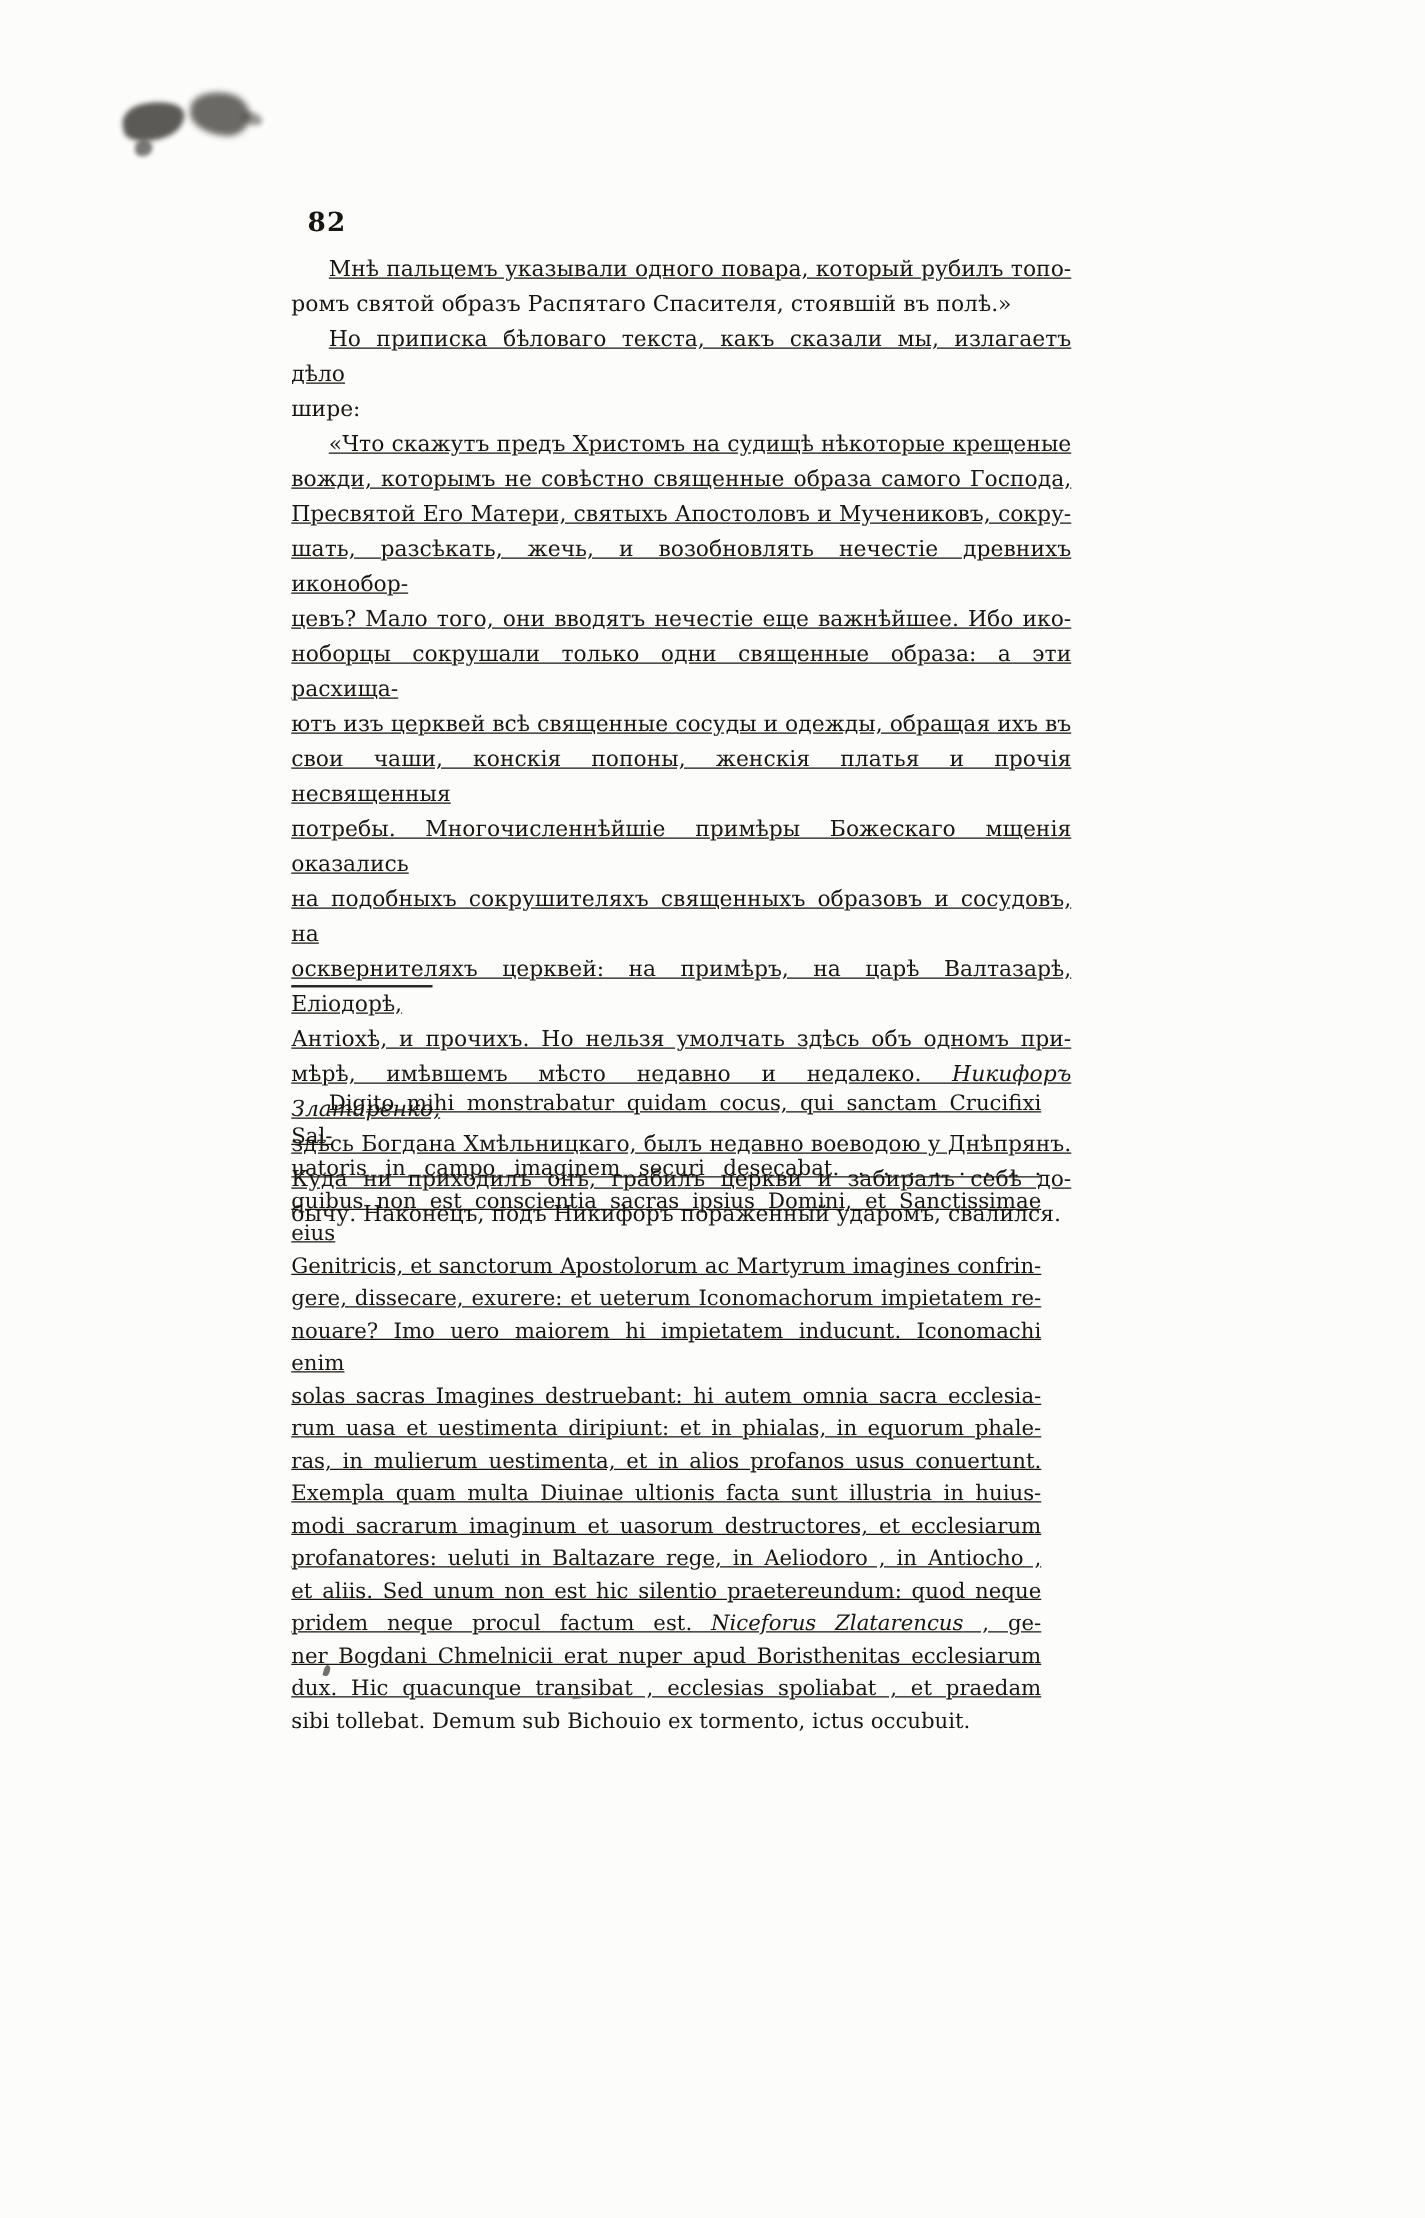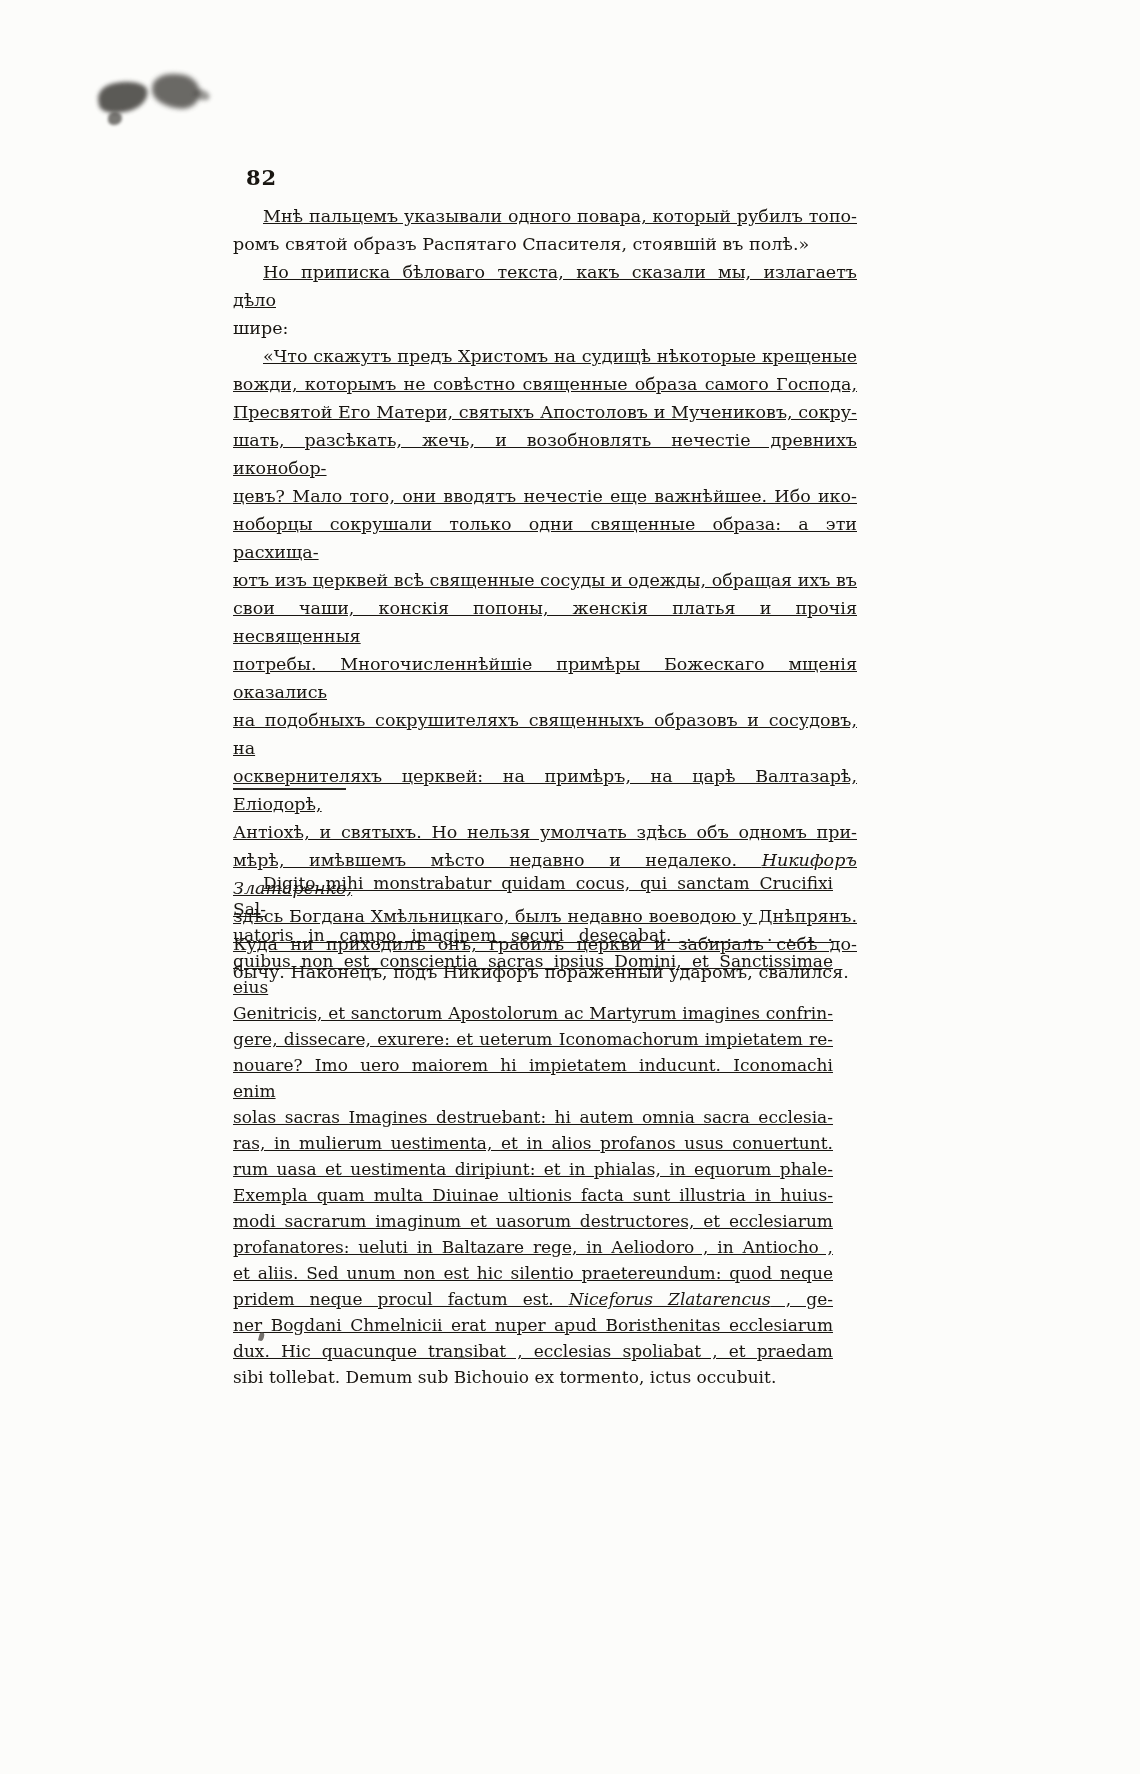--- a/index.html
+++ b/index.html
@@ -120,39 +120,39 @@
       <div class="text-line justify"><span>вожди, которымъ не совѣстно священные образа самого Господа,</span></div>
       <div class="text-line justify"><span>Пресвятой Его Матери, святыхъ Апостоловъ и Мучениковъ, сокру-</span></div>
       <div class="text-line justify"><span>шать, разсѣкать, жечь, и возобновлять нечестіе древнихъ иконобор-</span></div>
       <div class="text-line justify"><span>цевъ? Мало того, они вводятъ нечестіе еще важнѣйшее. Ибо ико-</span></div>
       <div class="text-line justify"><span>ноборцы сокрушали только одни священные образа: а эти расхища-</span></div>
       <div class="text-line justify"><span>ютъ изъ церквей всѣ священные сосуды и одежды, обращая ихъ въ</span></div>
       <div class="text-line justify"><span>свои чаши, конскія попоны, женскія платья и прочія несвященныя</span></div>
       <div class="text-line justify"><span>потребы. Многочисленнѣйшіе примѣры Божескаго мщенія оказались</span></div>
       <div class="text-line justify"><span>на подобныхъ сокрушителяхъ священныхъ образовъ и сосудовъ, на</span></div>
       <div class="text-line justify"><span>осквернителяхъ церквей: на примѣръ, на царѣ Валтазарѣ, Еліодорѣ,</span></div>
-      <div class="text-line justify"><span>Антіохѣ, и святыхъ. Но нельзя умолчать здѣсь объ одномъ при-</span></div>
+      <div class="text-line justify"><span>Антіохѣ, и прочихъ. Но нельзя умолчать здѣсь объ одномъ при-</span></div>
       <div class="text-line justify"><span>мѣрѣ, имѣвшемъ мѣсто недавно и недалеко. </span><span class="italic">Никифоръ Златаренко,</span></div>
       <div class="text-line justify"><span>здѣсь Богдана Хмѣльницкаго, былъ недавно воеводою у Днѣпрянъ.</span></div>
       <div class="text-line justify"><span>Куда ни приходилъ онъ, грабилъ церкви и забиралъ себѣ до-</span></div>
       <div class="text-line"><span>бычу. Наконецъ, подъ Никифоръ пораженный ударомъ, свалился.</span></div>
     </div>
 
   <hr class="section-divider">
 
   <div class="text-block latin">
       <div class="text-line indent justify"><span>Digito mihi monstrabatur quidam cocus, qui sanctam Crucifixi Sal-</span></div>
       <div class="text-line justify"><span>uatoris in campo imaginem securi desecabat. . . . . . . . .</span></div>
       <div class="text-line justify"><span>quibus non est conscientia sacras ipsius Domini, et Sanctissimae eius</span></div>
       <div class="text-line justify"><span>Genitricis, et sanctorum Apostolorum ac Martyrum imagines confrin-</span></div>
       <div class="text-line justify"><span>gere, dissecare, exurere: et ueterum Iconomachorum impietatem re-</span></div>
       <div class="text-line justify"><span>nouare? Imo uero maiorem hi impietatem inducunt. Iconomachi enim</span></div>
       <div class="text-line justify"><span>solas sacras Imagines destruebant: hi autem omnia sacra ecclesia-</span></div>
+      <div class="text-line justify"><span>rum uasa et uestimenta diripiunt: et in phialas, in equorum phale-</span></div>
       <div class="text-line justify"><span>ras, in mulierum uestimenta, et in alios profanos usus conuertunt.</span></div>
-      <div class="text-line justify"><span>rum uasa et uestimenta diripiunt: et in phialas, in equorum phale-</span></div>
       <div class="text-line justify"><span>Exempla quam multa Diuinae ultionis facta sunt illustria in huius-</span></div>
       <div class="text-line justify"><span>modi sacrarum imaginum et uasorum destructores, et ecclesiarum</span></div>
       <div class="text-line justify"><span>profanatores: ueluti in Baltazare rege, in Aeliodoro , in Antiocho ,</span></div>
       <div class="text-line justify"><span>et aliis. Sed unum non est hic silentio praetereundum: quod neque</span></div>
       <div class="text-line justify"><span>pridem neque procul factum est. </span><span class="italic">Niceforus Zlatarencus</span><span> , ge-</span></div>
       <div class="text-line justify"><span>ner Bogdani Chmelnicii erat nuper apud Boristhenitas ecclesiarum</span></div>
       <div class="text-line justify"><span>dux. Hic quacunque transibat , ecclesias spoliabat , et praedam</span></div>
       <div class="text-line"><span>sibi tollebat. Demum sub Bichouio ex tormento, ictus occubuit.</span></div>
     </div>
 

